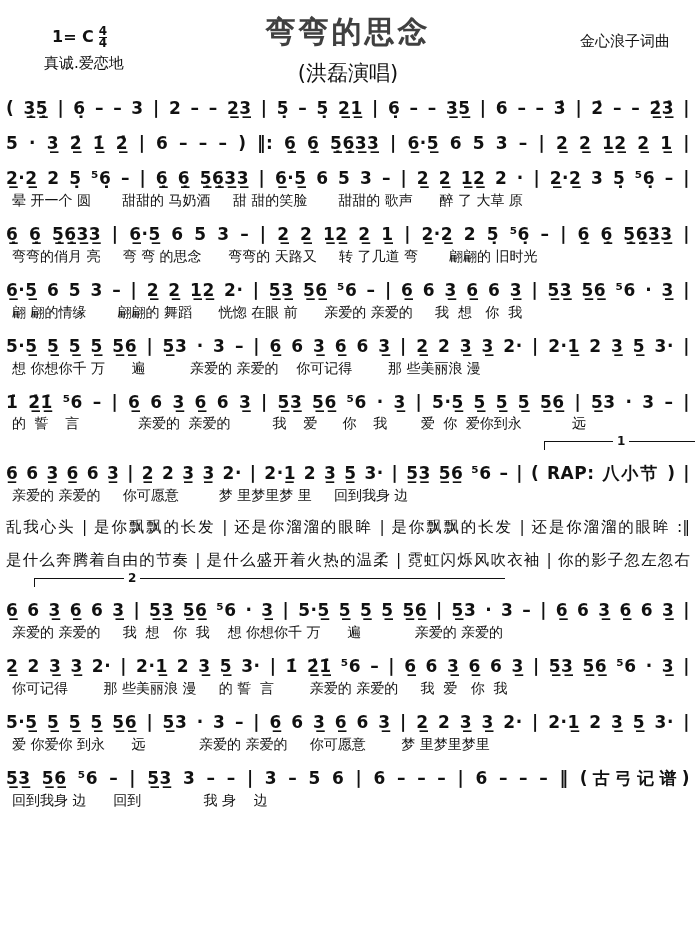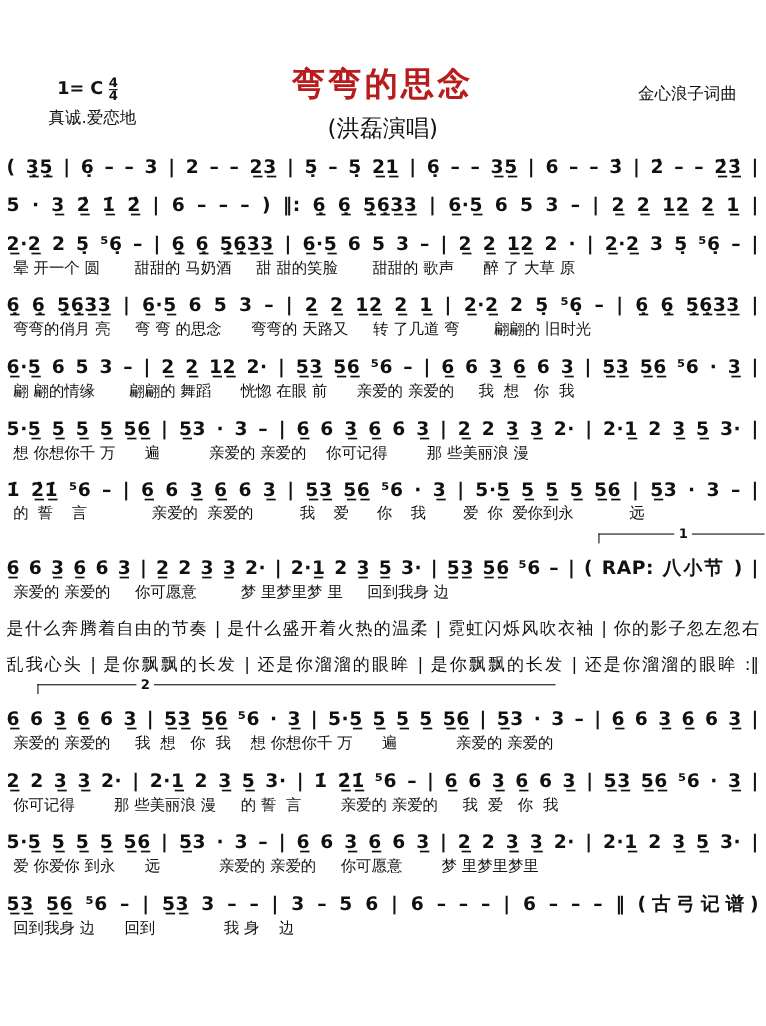--- a/index.html
+++ b/index.html
@@ -1,21 +1,21 @@
 <!DOCTYPE html>
 <html><head>
 <meta charset="utf-8">
 <style>
   html,body{margin:0;padding:0;background:#ffffff;}
   body{
     width:696px;height:933px;overflow:hidden;
     font-family:"DejaVu Sans","Liberation Sans",sans-serif;
     color:#111;
   }
-  .page{position:relative;width:696px;height:815px;background:#fff;margin-top:44px;}
+  .page{position:relative;width:696px;height:815px;background:#fff;}
   
   .header{position:relative;height:84px;}
   .keyblock{position:absolute;left:52px;top:26px;font-size:16px;font-weight:bold;white-space:nowrap;}
   .timesig{display:inline-block;vertical-align:middle;text-align:center;font-size:12px;line-height:11px;font-weight:bold;margin-left:5px;}
   .timesig .num{display:block;}
   .timesig .den{display:block;border-top:1.5px solid #111;}
   .expression{position:absolute;left:44px;top:54px;font-size:15px;}
   .titleblock{position:absolute;left:0;right:0;top:12px;text-align:center;}
   .title{font-size:30px;font-weight:bold;letter-spacing:3px;}
   .subtitle{font-size:21px;margin-top:6px;}
@@ -50,21 +50,21 @@
 <body>
 
 <div class="page">
 
   <div class="header">
     <div class="keyblock">
       <span>1= C</span><span class="timesig"><span class="num">4</span><span class="den">4</span></span>
     </div>
     <div class="expression">真诚.爱恋地</div>
     <div class="titleblock">
-      <div class="title" id="song-title" style="color: #b91c1c;">弯弯的思念</div>
+      <div class="title" id="song-title" style="color: #404040;">弯弯的思念</div>
       <div class="subtitle">(洪磊演唱)</div>
     </div>
     <div class="credit">金心浪子词曲</div>
   </div>
 
   <div class="score" id="score">
       <div class="music">( 3̲̣5̲̣ | 6̣ – – 3 | 2 – – 2̲3̲ | 5̣ – 5̣ 2̲1̲ | 6̣ – – 3̲5̲ | 6 – – 3̇ | 2̇ – – 2̲̇3̲̇ |</div>
       <div class="music">5 · 3̲ 2̲̇ 1̲̇ 2̲̇ | 6 – – – ) ‖: 6̲̣ 6̲̣ 5̲̣6̲̣3̲3̲ | 6̲·5̲ 6 5 3 – | 2̲ 2̲ 1̲2̲ 2̲ 1̲ |</div>
       <div class="music">2̲·2̲ 2 5̣ ⁵6̣ – | 6̲̣ 6̲̣ 5̲̣6̲̣3̲3̲ | 6̲·5̲ 6 5 3 – | 2̲ 2̲ 1̲2̲ 2 · | 2̲·2̲ 3 5̣ ⁵6̣ – |</div>
       <div class="lyrics" style="padding-left: 6px;">晕 开一个 圆       甜甜的 马奶酒     甜 甜的笑脸       甜甜的 歌声      醉 了 大草 原</div>
@@ -75,22 +75,22 @@
       <div class="music">5·5̲ 5̲ 5̲ 5̲ 5̲6̲ | 5̲3 · 3 – | 6̲ 6 3̲ 6̲ 6 3̲ | 2̲ 2 3̲ 3̲ 2· | 2·1̲ 2 3̲ 5̲ 3· |</div>
       <div class="lyrics" style="padding-left: 6px;">想 你想你千 万      遍          亲爱的 亲爱的    你可记得        那 些美丽浪 漫</div>
       <div class="music">1̇ 2̲̇1̲̇ ⁵6 – | 6̲ 6 3̲ 6̲ 6 3̲ | 5̲3̲ 5̲6̲ ⁵6 · 3̲ | 5·5̲ 5̲ 5̲ 5̲ 5̲6̲ | 5̲3 · 3 – |</div>
       <div class="lyrics" style="padding-left: 6px; font-family: Liberation Mono, monospace;">的 誓  言       亲爱的 亲爱的     我  爱   你  我    爱 你 爱你到永      远</div>
       <div class="volta">
         <span class="bracket" style="left: 538px; width: 150px;"></span>
         <span class="lbl" style="left: 607px;">1</span>
       </div>
       <div class="music">6̲ 6 3̲ 6̲ 6 3̲ | 2̲ 2 3̲ 3̲ 2· | 2·1̲ 2 3̲ 5̲ 3· | 5̲3̲ 5̲6̲ ⁵6 – | ( RAP: 八小节 ) |</div>
       <div class="lyrics" style="padding-left: 6px;">亲爱的 亲爱的     你可愿意         梦 里梦里梦 里     回到我身 边</div>
+      <div class="rap">乱我心头 |  是你飘飘的长发  | 还是你溜溜的眼眸 |  是你飘飘的长发  | 还是你溜溜的眼眸  :‖</div>
       <div class="rap">是什么奔腾着自由的节奏 | 是什么盛开着火热的温柔 | 霓虹闪烁风吹衣袖 | 你的影子忽左忽右</div>
-      <div class="rap">乱我心头 |  是你飘飘的长发  | 还是你溜溜的眼眸 |  是你飘飘的长发  | 还是你溜溜的眼眸  :‖</div>
       <div class="volta">
         <span class="bracket" style="left: 28px; width: 470px;"></span>
         <span class="lbl" style="left: 118px;">2</span>
       </div>
       <div class="music">6̲ 6 3̲ 6̲ 6 3̲ | 5̲3̲ 5̲6̲ ⁵6 · 3̲ | 5·5̲ 5̲ 5̲ 5̲ 5̲6̲ | 5̲3 · 3 – | 6̲ 6 3̲ 6̲ 6 3̲ |</div>
       <div class="lyrics" style="padding-left: 6px;">亲爱的 亲爱的     我  想   你  我    想 你想你千 万      遍            亲爱的 亲爱的</div>
       <div class="music">2̲ 2 3̲ 3̲ 2· | 2·1̲ 2 3̲ 5̲ 3· | 1̇ 2̲̇1̲̇ ⁵6 – | 6̲ 6 3̲ 6̲ 6 3̲ | 5̲3̲ 5̲6̲ ⁵6 · 3̲ |</div>
       <div class="lyrics" style="padding-left: 6px;">你可记得        那 些美丽浪 漫     的 誓  言        亲爱的 亲爱的     我  爱   你  我</div>
       <div class="music">5·5̲ 5̲ 5̲ 5̲ 5̲6̲ | 5̲3 · 3 – | 6̲ 6 3̲ 6̲ 6 3̲ | 2̲ 2 3̲ 3̲ 2· | 2·1̲ 2 3̲ 5̲ 3· |</div>
       <div class="lyrics" style="padding-left: 6px;">爱 你爱你 到永      远            亲爱的 亲爱的     你可愿意        梦 里梦里梦里</div>

